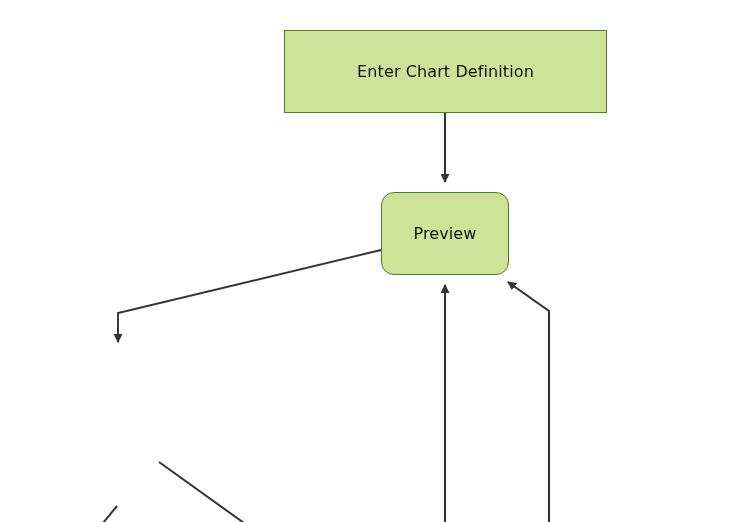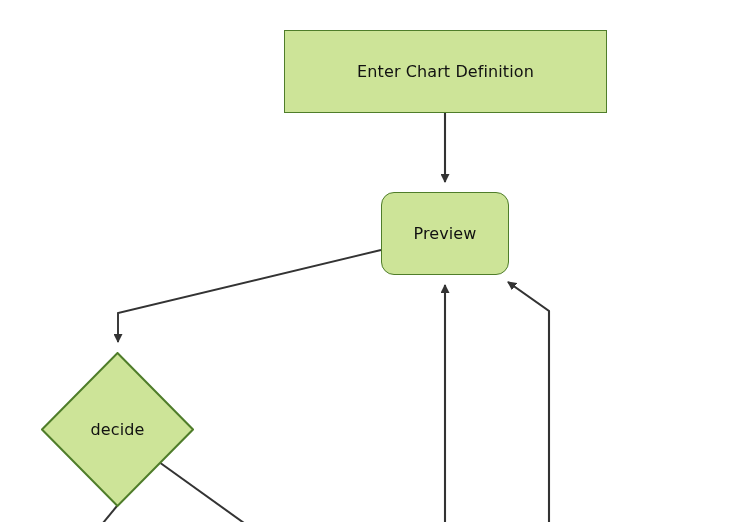--- a/index.html
+++ b/index.html
@@ -90,20 +90,14 @@
   </svg>
 
   <div class="node node-rect" style="left:284px; top:30px; width:323px; height:83px;">
     <span class="node-label">Enter Chart Definition</span>
   </div>
 
   <div class="node node-round" style="left:381px; top:192px; width:128px; height:83px;">
     <span class="node-label">Preview</span>
   </div>
 
-  <div class="node node-diamond" style="left:41px; top:352px; width:153px; height:155px;">
-    <svg class="diamond-shape" viewBox="0 0 153 155" preserveAspectRatio="none" xmlns="http://www.w3.org/2000/svg">
-      <polygon points="76.5,1 152,77.5 76.5,154 1,77.5" fill="#cde498" stroke="#4f7d2a" stroke-width="2"></polygon>
-    </svg>
-    <span class="node-label diamond-label">decide</span>
-  </div>
 
 </div>
 
 </body></html>

